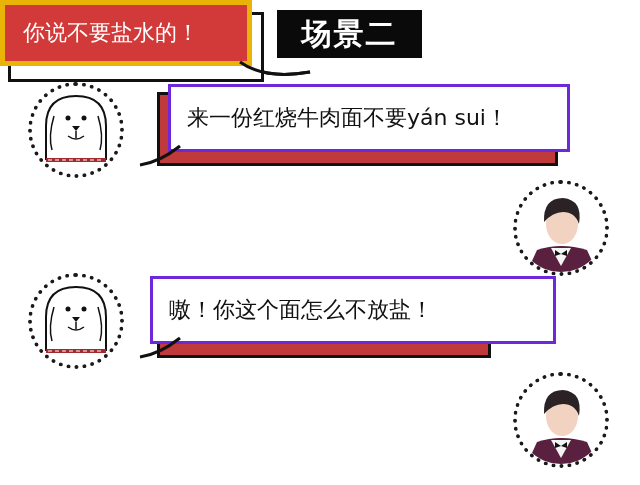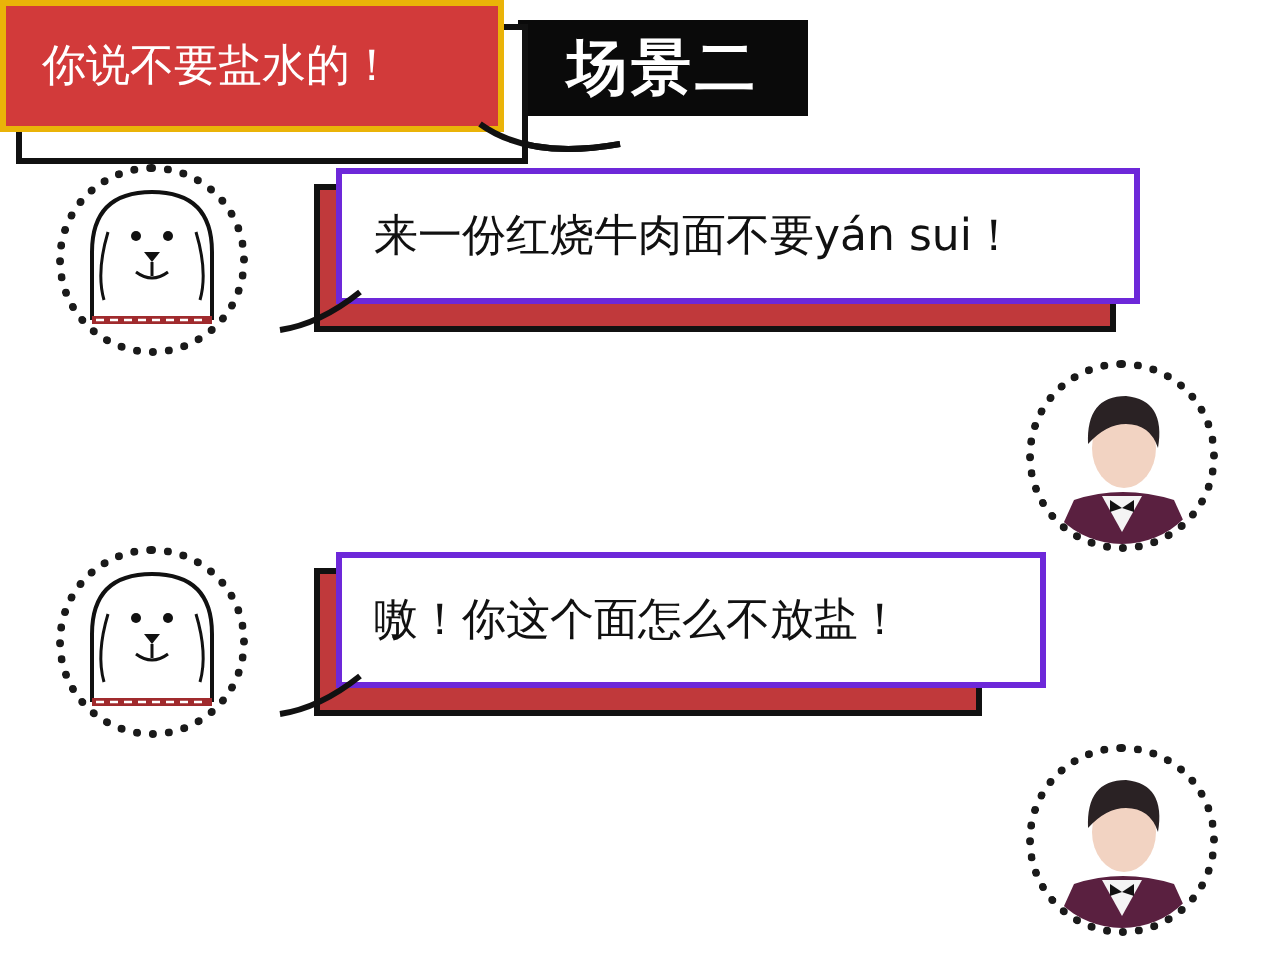--- a/index.html
+++ b/index.html
@@ -1,25 +1,25 @@
 <!DOCTYPE html>
 <html><head>
 <meta charset="utf-8">
 <style>
   html,body{margin:0;padding:0;background:#fff;}
   body{width:640px;height:485px;position:relative;overflow:hidden;font-family:"DejaVu Sans",sans-serif;}
-  .title{position:absolute;left:259px;top:10px;width:145px;height:48px;background:#0a0a0a;color:#fff;
+  .title{position:absolute;left:277px;top:10px;width:145px;height:48px;background:#0a0a0a;color:#fff;
     font-weight:bold;font-size:30px;display:flex;align-items:center;justify-content:center;letter-spacing:2px;}
   .avatar{position:absolute;width:96px;height:96px;border-radius:50%;border:4px dotted #1a1a1a;box-sizing:border-box;overflow:hidden;background:#fff;}
   .bubble-w{position:absolute;}
   .bubble-w .shadow{position:absolute;background:#c0393b;border:3px solid #111;}
   .bubble-w .face{position:absolute;background:#fff;border:3px solid #6d28d9;display:flex;align-items:center;
     font-size:22px;color:#111;padding-left:16px;box-sizing:border-box;white-space:nowrap;}
   .bubble-r .shadow{position:absolute;background:#fff;border:3px solid #111;}
-  .bubble-r .face{position:absolute;background:#d23a3a;border:3px solid #eab308;display:flex;align-items:center;
+  .bubble-r .face{position:absolute;background:#d23a3a;border:5px solid #eab308;display:flex;align-items:center;
     font-size:22px;color:#fff;padding-left:18px;box-sizing:border-box;white-space:nowrap;}
   svg.tail{position:absolute;overflow:visible;}
 </style>
 </head>
 <body>
 
 <div class="title">场景二</div>
 
 <div class="avatar" style="left:28px;top:82px;">
   <svg width="88" height="88" viewBox="0 0 88 88">
@@ -68,21 +68,21 @@
     <circle cx="36" cy="32" r="2.5" fill="#111"></circle>
       <circle cx="52" cy="32" r="2.5" fill="#111"></circle>
     <path d="M40 40 L48 40 L44 45 Z" fill="#111"></path>
     <path d="M44 45 L44 52 M36 50 Q44 56 52 50" fill="none" stroke="#111" stroke-width="1.5"></path>
     <rect x="14" y="72" width="60" height="4" fill="#a02a2d"></rect>
     <path d="M16 74 L72 74" stroke="#fff" stroke-width="1.2" stroke-dasharray="4 3"></path>
   </svg>
 </div>
 <div class="bubble-w" style="left:150px;top:272px;">
   <div class="shadow" style="left:7px;top:12px;width:328px;height:68px;"></div>
-  <div class="face" style="left:18px;top:4px;width:355px;height:68px;">嗷！你这个面怎么不放盐！</div>
+  <div class="face" style="left:0;top:4px;width:406px;height:68px;">嗷！你这个面怎么不放盐！</div>
   <svg class="tail" style="left:0;top:0;" width="40" height="90">
       <path d="M-10 85 Q10 82 30 66" fill="none" stroke="#111" stroke-width="3"></path>
     </svg>
 </div>
 
 <div class="bubble-r" style="left:205px;top:375px;">
   <div class="shadow" style="left:8px;top:12px;width:250px;height:64px;"></div>
   <div class="face" style="left:0;top:0;width:252px;height:66px;">你说不要盐水的！</div>
   <svg class="tail" style="left:0;top:0;" width="320" height="90">
       <path d="M240 62 Q265 80 310 72" fill="none" stroke="#111" stroke-width="3"></path>

